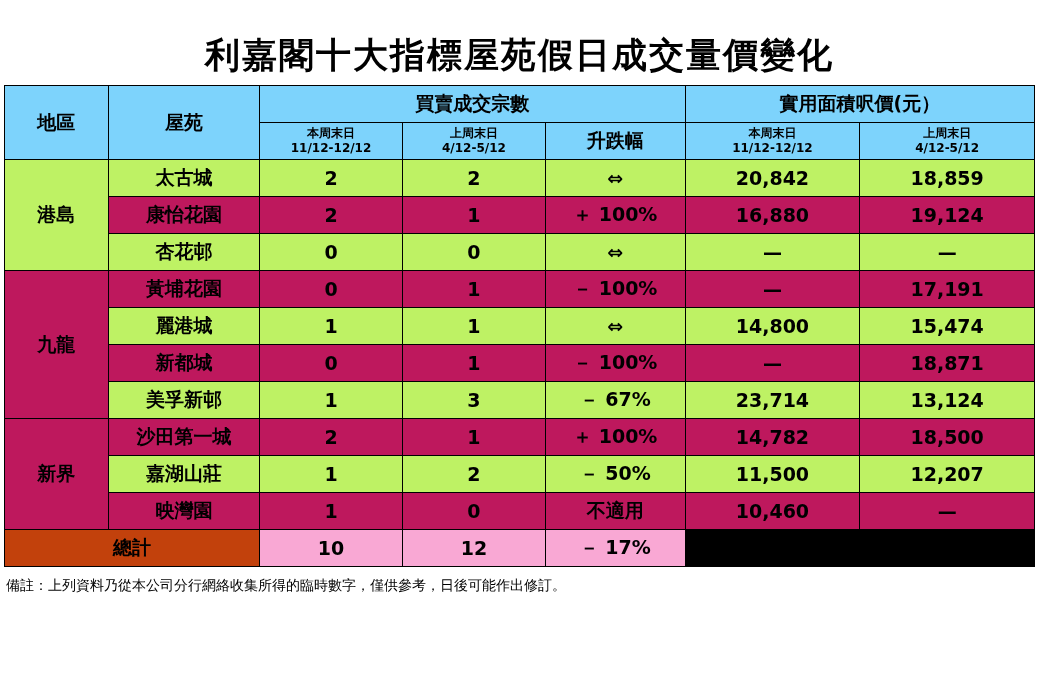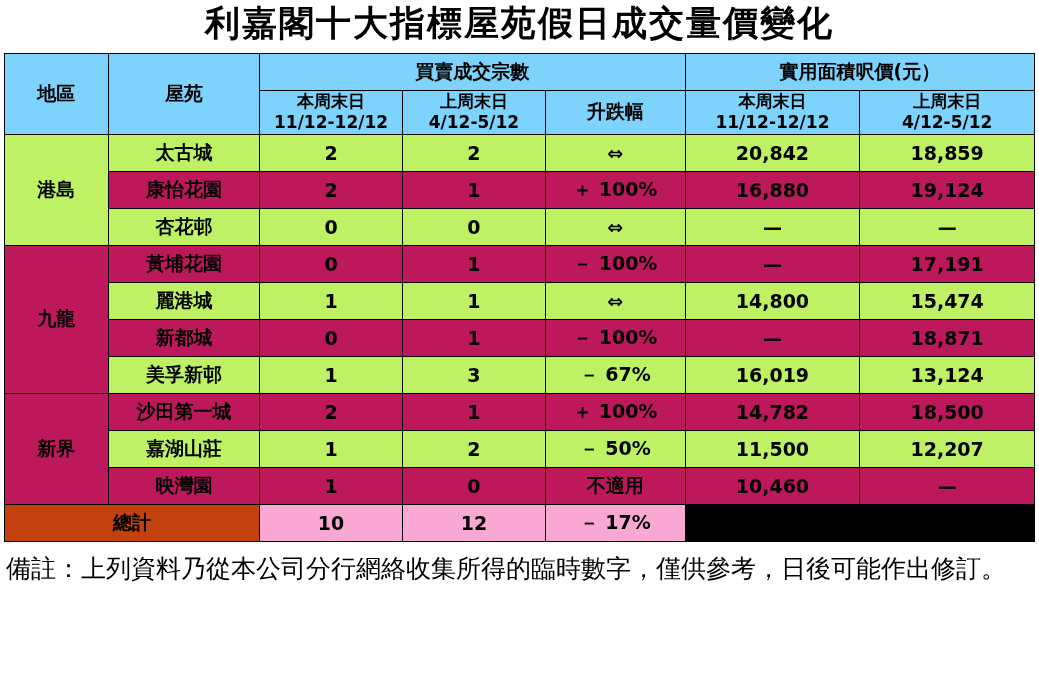--- a/index.html
+++ b/index.html
@@ -19,20 +19,21 @@
     width: 1039px;
     height: 679px;
   }
   .title {
     text-align: center;
     font-size: 35px;
     font-weight: bold;
     letter-spacing: 2px;
     padding-bottom: 6px;
     font-family: "DejaVu Serif", "Liberation Serif", serif;
+    margin-top: 32px;
   }
   table.main {
     border-collapse: collapse;
     width: 1031px;
     margin: 0 4px;
     table-layout: fixed;
   }
   table.main td, table.main th {
     border: 1px solid #000000;
     text-align: center;
@@ -43,21 +44,21 @@
     height: 36px;
     font-family: "DejaVu Sans", "Liberation Sans", sans-serif;
   }
   .hdr-yellow {
     background: #7dd3fc;
   }
   .hdr-label {
     font-size: 21px;
   }
   .sub-dates {
-    font-size: 17px;
+    font-size: 12px;
     line-height: 1.25;
     font-weight: bold;
   }
   .region-cell {
     background: #ffccff;
     font-size: 22px;
   }
   .estate-cell {
     font-size: 21px;
   }
@@ -74,21 +75,21 @@
   .total-val {
     background: #f9a8d4;
     font-size: 19px;
   }
   .black-cell {
     background: #000000;
     border-left: 1px solid #000 !important;
   }
   .notes {
     padding: 4px 6px 0 6px;
-    font-size: 25px;
+    font-size: 14px;
     line-height: 1.5;
     font-family: "DejaVu Sans", "Liberation Sans", sans-serif;
   }
   .notes div {
     margin-top: 4px;
   }
   .arrow {
     font-size: 20px;
   }
   .col-region { width: 98px; }
@@ -192,21 +193,21 @@
         <td>1</td>
         <td>－ 100%</td>
         <td>—</td>
         <td>18,871</td>
       </tr>
       <tr class="row-lightcyan">
         <td class="estate-cell">美孚新邨</td>
         <td>1</td>
         <td>3</td>
         <td>－ 67%</td>
-        <td>16,019</td>
+        <td>23,714</td>
         <td>13,124</td>
       </tr>
 
       <tr class="row-cyan">
         <td class="region-cell" rowspan="3">新界</td>
         <td class="estate-cell">沙田第一城</td>
         <td>2</td>
         <td>1</td>
         <td>＋ 100%</td>
         <td>14,782</td>

